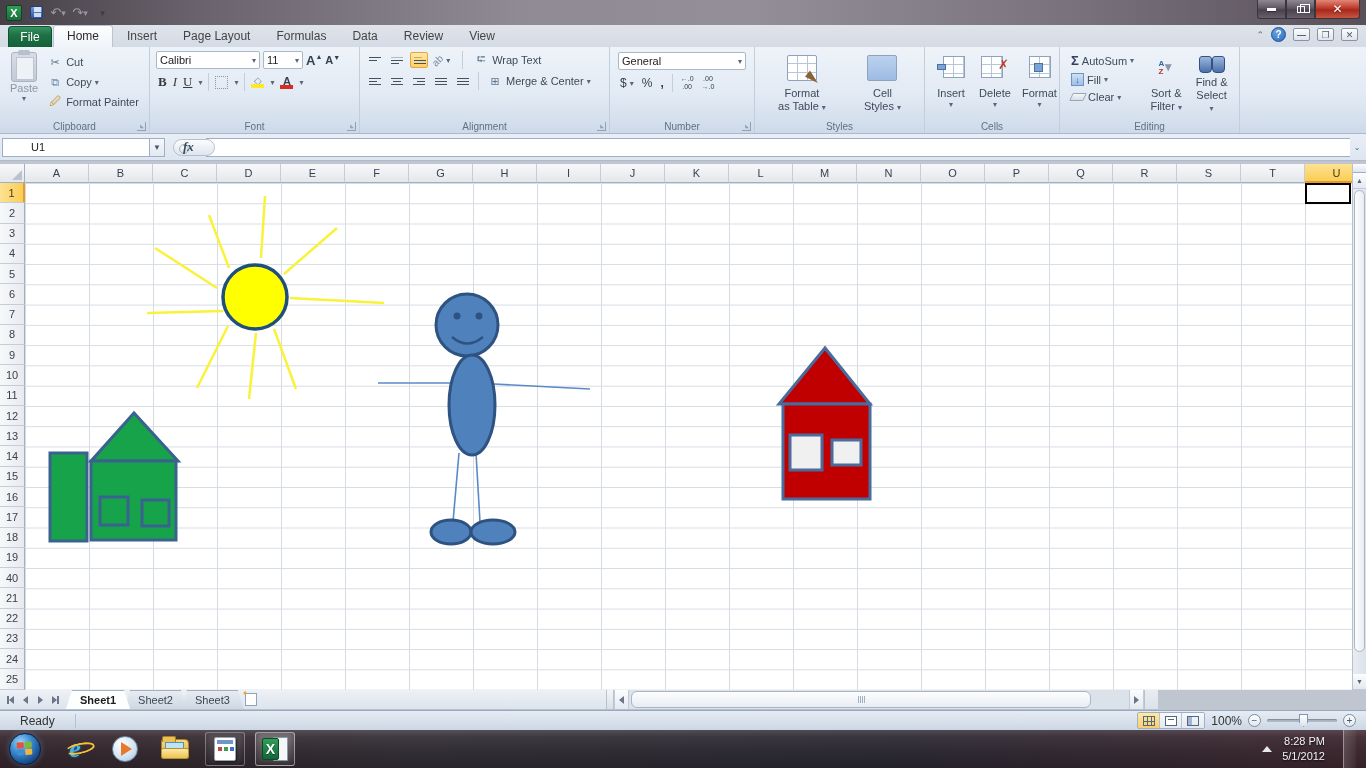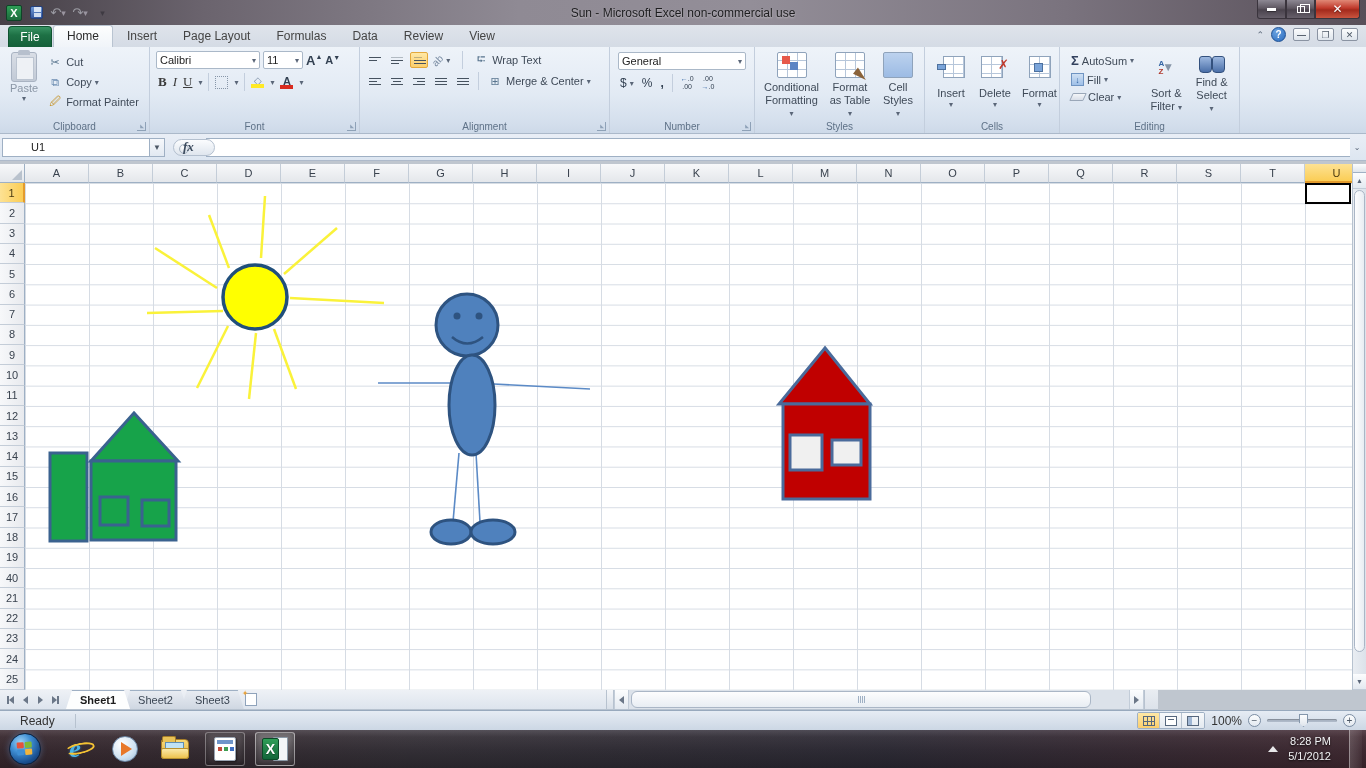--- a/index.html
+++ b/index.html
@@ -214,21 +214,21 @@
   .folder .back { position:absolute; inset:0; background:linear-gradient(#f7d877,#dfAE3f); background:linear-gradient(#f7d877,#dfae3f); border-radius:2px 4px 2px 2px; border:1px solid #a87f2a; }
   .folder .back:before { content:""; position:absolute; left:0; top:-4px; width:12px; height:5px; background:#e9c257; border-radius:2px 2px 0 0; border:1px solid #a87f2a; border-bottom:none; }
   .folder .file { position:absolute; left:4px; top:3px; width:19px; height:8px; background:#bfe2f5; border:1px solid #5e8fb5; }
   .folder .front { position:absolute; left:0; bottom:0; width:100%; height:11px; background:linear-gradient(#fbe9a8,#edc24e); border:1px solid #b8922f; border-radius:2px 2px 3px 3px; }
   .appwin { width:22px; height:24px; background:#fff; border:1px solid #9aa4b2; border-radius:2px; position:relative; box-shadow:1px 1px 2px rgba(0,0,0,.5); }
   .appwin:before { content:""; position:absolute; left:2px; top:2px; right:2px; height:4px; background:#6f95c9; }
   .appwin:after { content:""; position:absolute; left:3px; top:9px; width:4px; height:4px; background:#c24a3a; box-shadow:6px 0 0 #3f9e52,12px 0 0 #3f6fc2; }
   .xl-icon { width:26px; height:26px; position:relative; }
   .xl-sheet { position:absolute; right:0; top:1px; width:15px; height:24px; background:#f4f6f8; border:1px solid #8b9aa8; border-radius:1px; }
   .xl-green { position:absolute; left:0; top:2px; width:17px; height:22px; background:linear-gradient(#2f9e57,#13663a); border:1px solid #0c4a28; border-radius:2px; color:#fff; font-weight:bold; font-size:14px; display:flex; align-items:center; justify-content:center; text-shadow:0 1px 1px rgba(0,0,0,.4); }
-  #tray { margin-left:auto; display:flex; align-items:center; gap:10px; padding-right:4px; position:relative; z-index:1; }
+  #tray { margin-left:auto; display:flex; align-items:center; gap:10px; padding-right:10px; position:relative; z-index:1; }
   .tray-arrow { width:0; height:0; border-left:5px solid transparent; border-right:5px solid transparent; border-bottom:6px solid #e8e8ea; }
   #clock { text-align:right; color:#f2f2f4; font-size:11px; line-height:1.35; text-shadow:0 1px 2px rgba(0,0,0,.8); padding-right:8px; }
   #show-desktop { width:13px; height:38px; background:linear-gradient(90deg,rgba(255,255,255,.16),rgba(255,255,255,.04)); border-left:1px solid rgba(255,255,255,.45); }
 </style>
 </head>
 <body>
 
 <div id="titlebar">
   <div id="qat">
     <div class="qat-btn">
@@ -242,21 +242,20 @@
         <span class="qat-sep">▾</span>
       </div>
     <div class="qat-btn">
         <span class="undo-glyph">↷</span>
         <span class="qat-sep">▾</span>
       </div>
     <div class="qat-btn">
         <span class="qat-drop">▾</span>
       </div>
   </div>
-  <div id="title-text">Sun  -  Microsoft Excel non-commercial use</div>
   <div id="win-controls">
     <div class="wc min">
         <div class="bar"></div>
       </div>
     <div class="wc">
         <div class="rest"></div>
       </div>
     <div class="wc close">
         <span class="x">✕</span>
       </div>
@@ -425,30 +424,20 @@
       <span class="num-sym" style="font-weight:bold;">,</span>
       <span class="vline"></span>
       <span class="dec-ico"><b>←</b>.0<br>.00</span>
       <span class="dec-ico">.00<br><b>→</b>.0</span>
     </div>
     <div class="rgroup-label">Number</div>
     <div class="dlg-launcher"></div>
   </div>
 
   <div class="rgroup" id="grp-styles">
-    <div class="bigbtn">
-      <div class="icon32">
-          <div class="mini-grid">
-            <div class="gridlines-ico"></div>
-            <div class="c1"></div>
-            <div class="c2"></div>
-          </div>
-        </div>
-      <span class="lbl"><span>Conditional</span><br><span>Formatting</span> <span class="drop">▾</span></span>
-    </div>
     <div class="bigbtn">
       <div class="icon32">
           <div class="mini-grid table">
             <div class="gridlines-ico"></div>
           </div>
         </div>
       <span class="lbl"><span>Format</span><br><span>as Table</span> <span class="drop">▾</span></span>
     </div>
     <div class="bigbtn">
       <div class="icon32">

